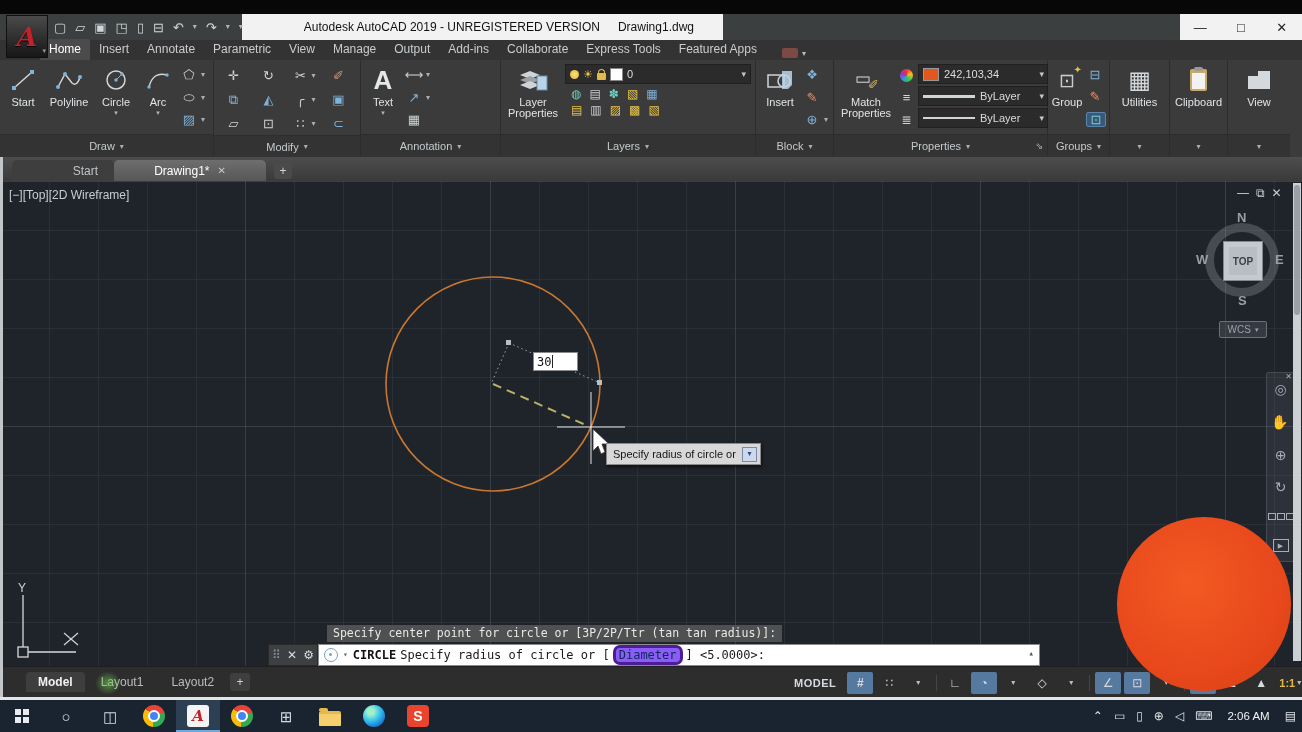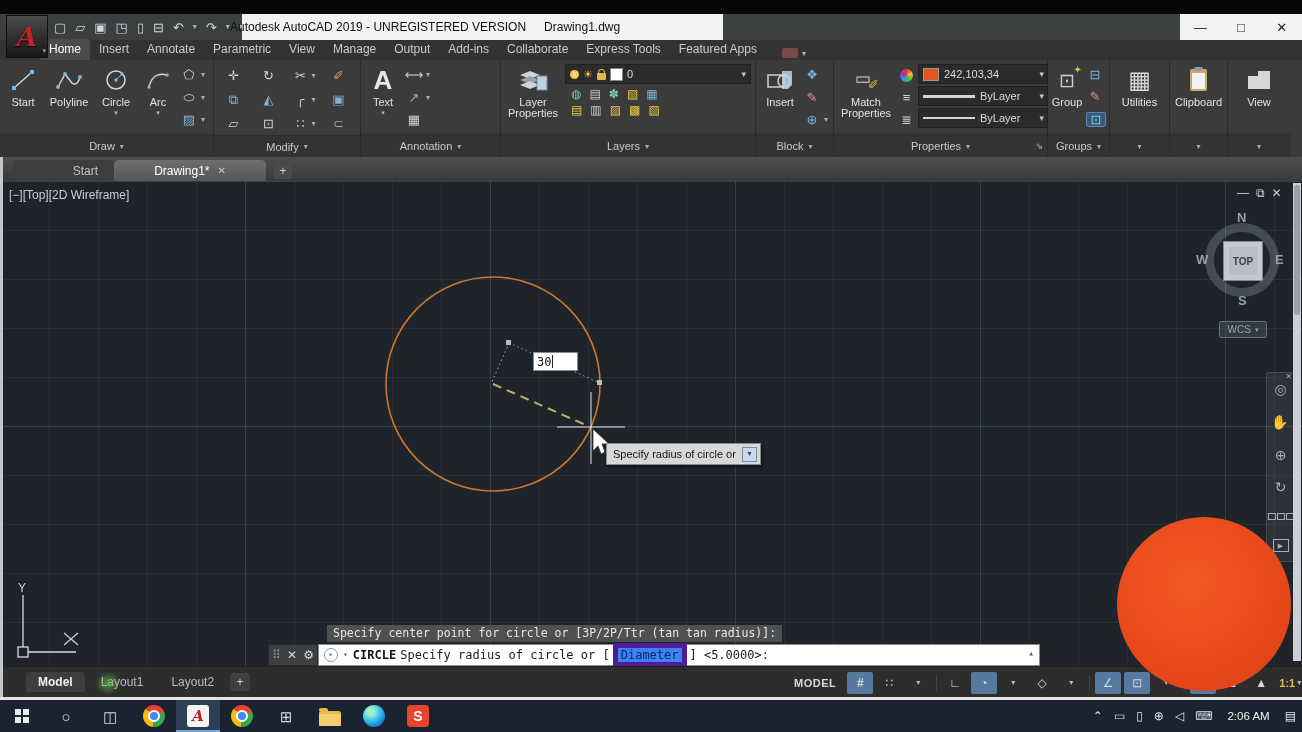--- a/index.html
+++ b/index.html
@@ -18,22 +18,22 @@
   .logo{position:absolute;left:6px;top:15px;width:40px;height:41px;z-index:12;
         background:linear-gradient(180deg,#4a4a4a,#171717);border:1px solid #101010;
         display:flex;align-items:center;justify-content:center;}
   .logo b{font-family:"DejaVu Serif",serif;font-size:26px;color:#c2222a;
           text-shadow:0 1px 1px #000;font-style:italic;}
   .logo .dd{position:absolute;right:1px;bottom:2px;font-size:7px;color:#999;}
   .qat{position:absolute;left:54px;top:4px;height:18px;display:flex;align-items:center;gap:9px;
        color:#dde3e6;font-size:13px;}
   .qat .g{font-size:13px;color:#cfd6da;}
   .qat .sm{font-size:8px;color:#aeb4b8;}
-  .tb-title{position:absolute;left:230px;top:0;width:436px;height:26px;display:flex;
-            align-items:center;justify-content:flex-start;gap:18px;font-size:12px;color:#111;}
+  .tb-title{position:absolute;left:258px;top:0;width:436px;height:26px;display:flex;
+            align-items:center;justify-content:flex-end;gap:18px;font-size:12px;color:#111;}
   .tb-search{position:absolute;left:723px;top:0;width:457px;height:26px;display:flex;
              align-items:center;gap:8px;padding-left:6px;box-sizing:border-box;color:#dde2e5;}
   .tb-search input{width:150px;height:16px;background:#565b5b;border:1px solid #787d7d;
              color:#c3c8cb;font-style:italic;font-size:11px;padding:0 5px;outline:none;
              font-family:"Liberation Sans",sans-serif;}
   .tb-sep{width:1px;height:16px;background:#5a5f5f;}
   .binoc{letter-spacing:-3px;font-size:11px;color:#dde2e5;}
   .person{width:11px;height:11px;position:relative;}
   .person::before{content:"";position:absolute;left:3px;top:0;width:5px;height:5px;border-radius:50%;background:#d5dade;}
   .person::after{content:"";position:absolute;left:1px;top:6px;width:9px;height:5px;border-radius:5px 5px 0 0;background:#d5dade;}
@@ -161,21 +161,21 @@
   .cmdleft{width:48px;background:#3d4042;border:1px solid #2a2a2a;display:flex;align-items:center;
            justify-content:space-around;color:#d8dce0;}
   .cmdleft .grip{font-size:9px;color:#8a9096;}
   .cmdleft .g{font-size:12px;}
   .cmdfield{flex:1;background:#fff;border:1px solid #8a8a8a;display:flex;align-items:center;gap:5px;
             padding:0 18px 0 5px;font-family:"DejaVu Sans Mono",monospace;font-size:12px;color:#1a1a1a;position:relative;}
   .dyncirc{width:12px;height:12px;border-radius:50%;border:1.5px solid #7aa0c4;position:relative;}
   .dyncirc::after{content:"";position:absolute;left:4px;top:4px;width:3px;height:3px;border-radius:50%;background:#7aa0c4;}
   .cmdfield .ddsm{font-size:8px;color:#666;}
   .cmdname{font-weight:bold;color:#111;}
-  .chip{background:#3b82f6;border:5px solid #4c1d95;border-radius:2px;padding:0 3px;color:#0a2a5a;}
+  .chip{background:#8b5cf6;border:3px solid #4c1d95;border-radius:7px;padding:0 3px;color:#0a2a5a;}
   .cmdup{position:absolute;right:5px;top:4px;font-size:9px;color:#555;}
 
   
   .statusband{position:absolute;left:0;top:666px;width:1302px;height:31px;background:#2d2d2d;border-top:1px solid #1f1f1f;box-sizing:border-box;}
   .ltabs{position:absolute;left:26px;top:3px;display:flex;align-items:center;gap:4px;height:24px;}
   .ltab{padding:3px 12px;font-size:12px;color:#b9bdc0;border-radius:4px 4px 0 0;position:relative;}
   .ltab.active{background:#3e3e3e;color:#f2f2f2;font-weight:bold;}
   .ltab.glow::after{content:"";position:absolute;left:6px;top:-1px;width:26px;height:24px;border-radius:50%;
         background:radial-gradient(rgba(110,200,80,.65),rgba(110,200,80,0) 70%);}
   .ltab-add{width:20px;height:18px;background:#3e3e3e;border-radius:3px;color:#cfcfcf;font-size:12px;

